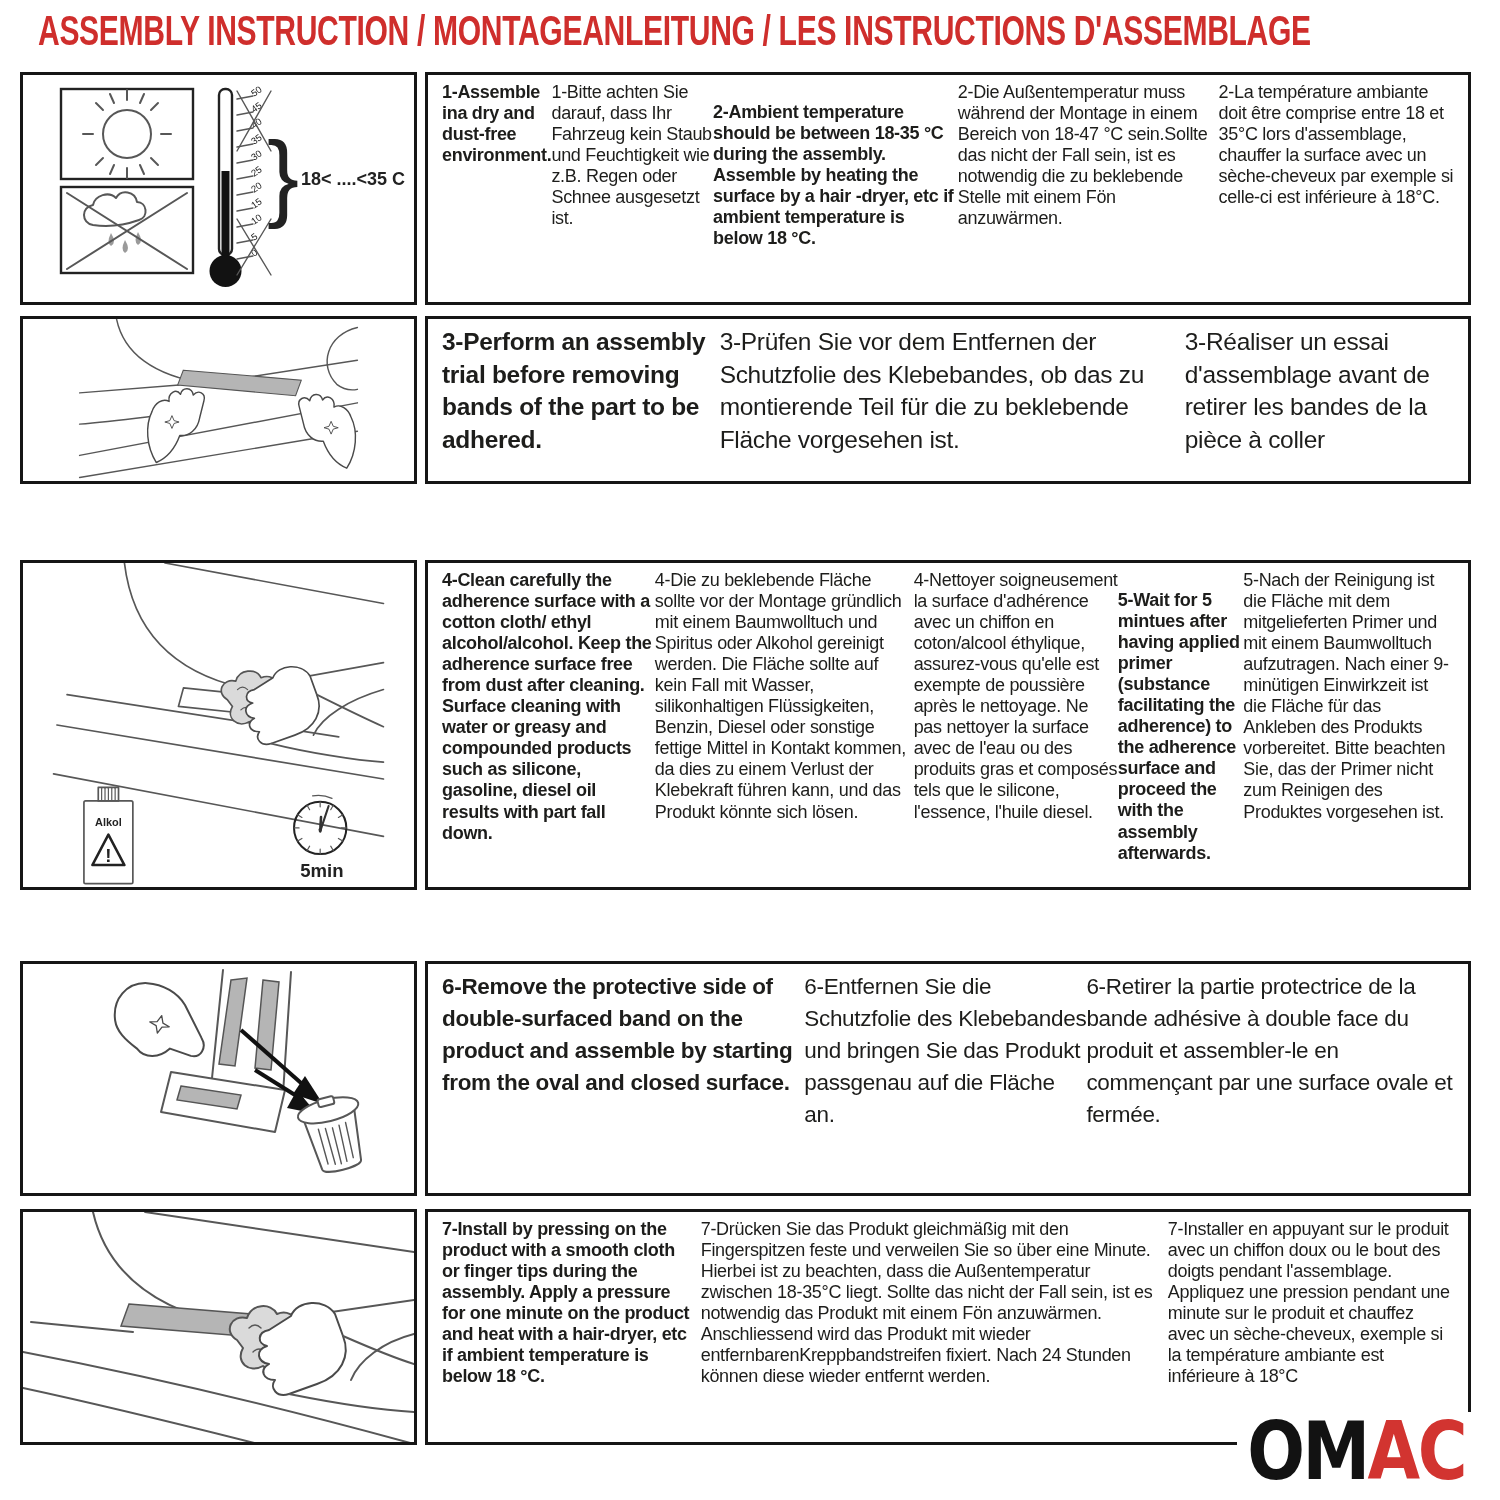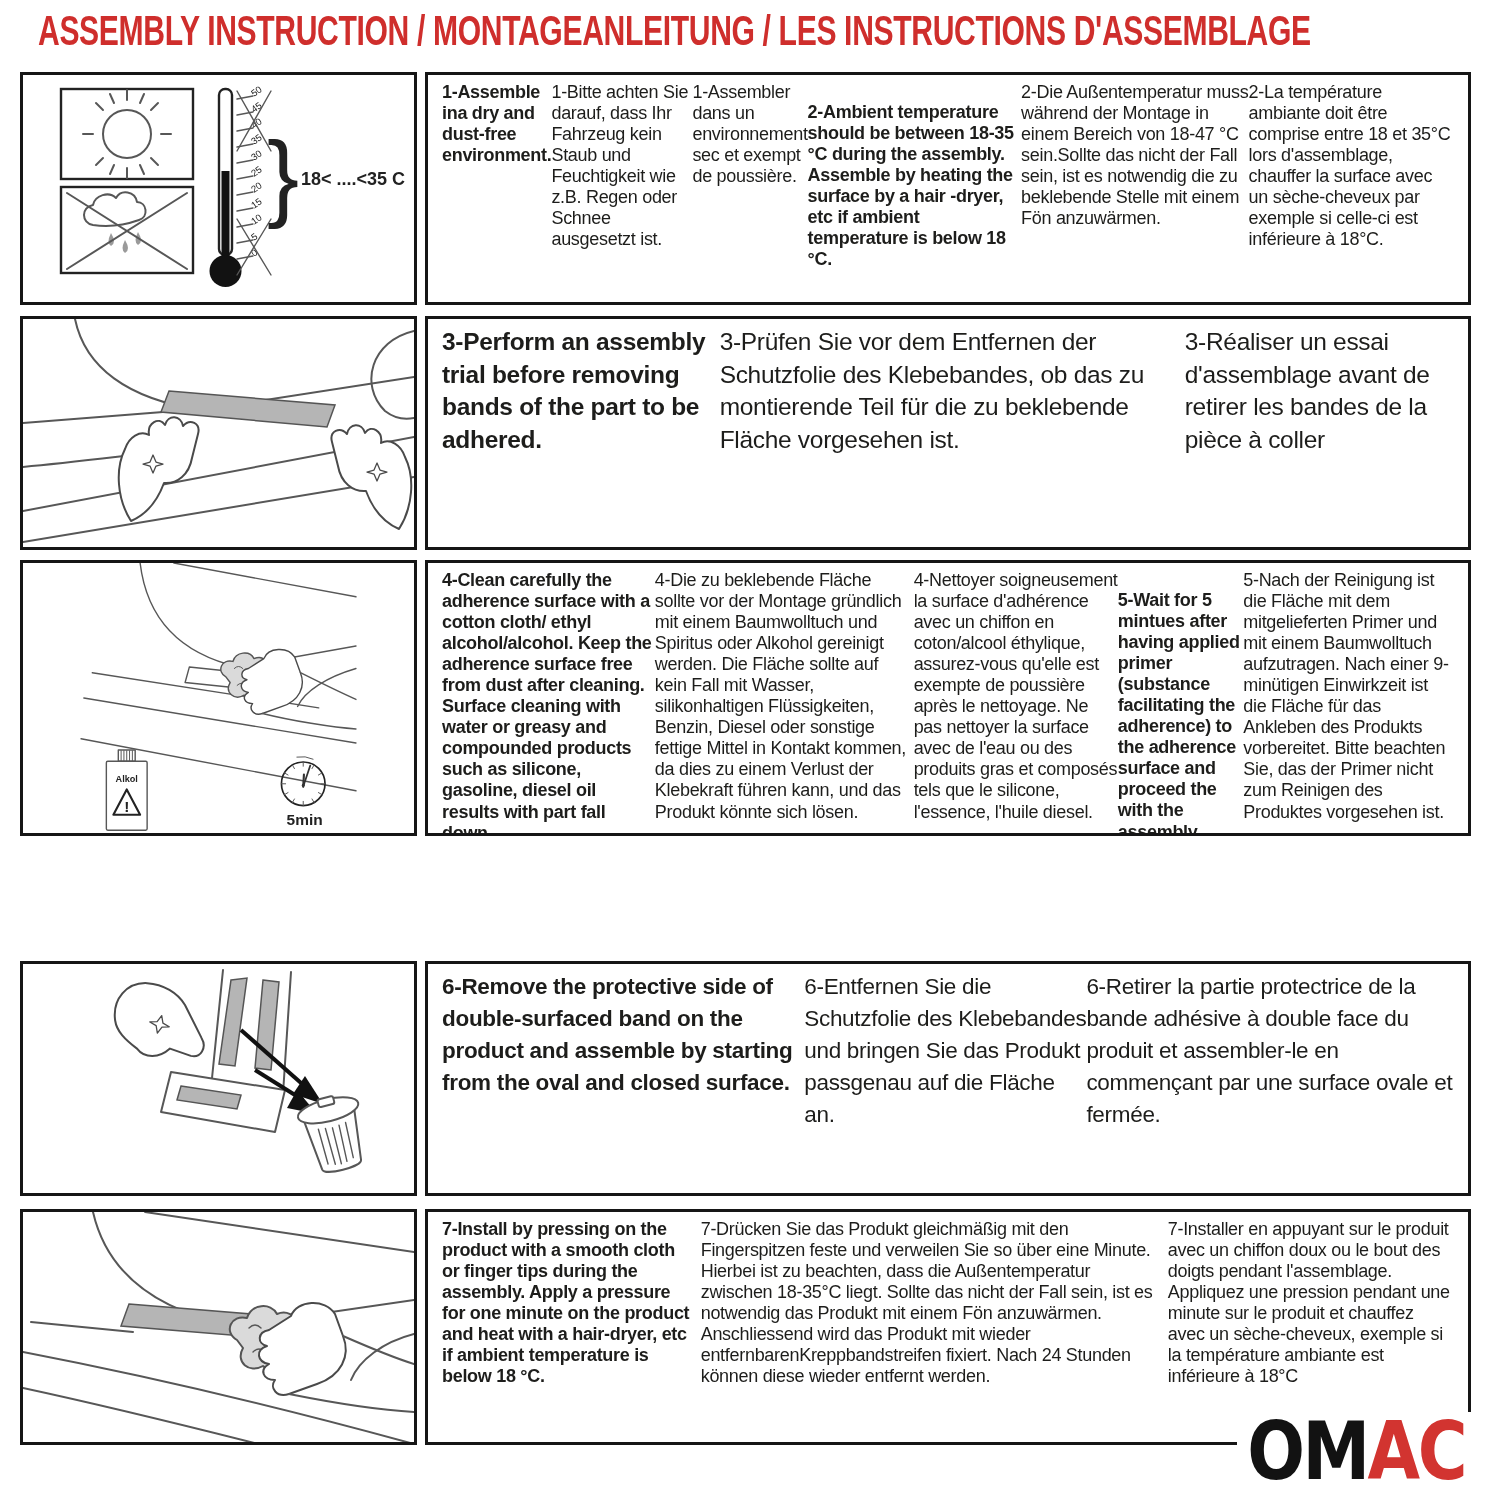--- a/index.html
+++ b/index.html
@@ -13,22 +13,22 @@
     color:#cf2e2c;transform:scaleX(0.70);transform-origin:0 0;
   }
   .box{
     position:absolute;background:#fff;border:3px solid #161616;
     box-sizing:border-box;overflow:hidden;
   }
   .illus{left:20px;width:397px;}
   .txt{left:425px;width:1046px;padding:7px 14px;display:flex;flex-direction:row;}
   .txt.center{justify-content:center;}
   .r1{top:72px;height:233px;}
-  .r2{top:316px;height:234px;}
-  .r3{top:560px;height:276px;}
+  .r2{top:316px;height:168px;}
+  .r3{top:560px;height:330px;}
   .r4{top:961px;height:235px;}
   .r5{top:1209px;height:236px;gap:8px;}
   p{margin:0;}
   .t-sm{font-size:18px;line-height:1.17;letter-spacing:-0.3px;}
   .t-lg{font-size:24.5px;line-height:1.33;letter-spacing:-0.3px;}
   .t-md{font-size:22.5px;line-height:1.42;letter-spacing:-0.3px;}
   .bold{font-weight:700;}
   .gap{margin-top:20px;}
   svg.art{display:block;width:100%;height:100%;}
   .ln{fill:none;stroke:#575757;stroke-width:2;stroke-linecap:round;stroke-linejoin:round;}
@@ -120,21 +120,20 @@
           <line x1="248" y1="144" x2="214" y2="200"></line>
       </g>
       <text class="svgtxt" x="244" y="134" font-size="96" font-family="DejaVu Serif, serif" fill="#333">}</text>
       <text class="svgtxt" x="278" y="110" font-size="18" font-weight="bold">18&lt; ....&lt;35 C</text>
     </g>
   </svg>
 </div>
 <div class="box txt r1">
   <p class="t-sm bold">1-Assemble ina dry and dust-free environment.</p>
   <p class="t-sm">1-Bitte achten Sie darauf, dass Ihr Fahrzeug kein Staub und Feuchtigkeit wie z.B. Regen oder Schnee ausgesetzt ist.</p>
-  <p class="t-sm">1-Assembler dans un environnement sec et exempt de poussière.</p>
   <p class="t-sm bold gap">2-Ambient temperature should be between 18-35 °C  during the assembly. Assemble by heating the surface by a hair -dryer, etc if ambient temperature is below 18 °C.</p>
   <p class="t-sm">2-Die Außentemperatur muss während der Montage in einem Bereich von 18-47 °C  sein.Sollte das nicht der Fall sein, ist es notwendig die zu beklebende Stelle mit einem Fön anzuwärmen.</p>
   <p class="t-sm">2-La température ambiante doit être comprise entre 18 et 35°C lors d'assemblage, chauffer la surface avec un sèche-cheveux par exemple si celle-ci est inférieure à 18°C.</p>
 </div>
 
 <div class="box illus r2">
   <svg class="art" viewBox="0 0 391 228">
     <g class="ln">
       <path d="M52,0 C62,48 104,80 178,91 L391,58"></path>
       <path d="M391,12 C348,22 336,66 362,92 C371,99 381,101 391,99"></path>

